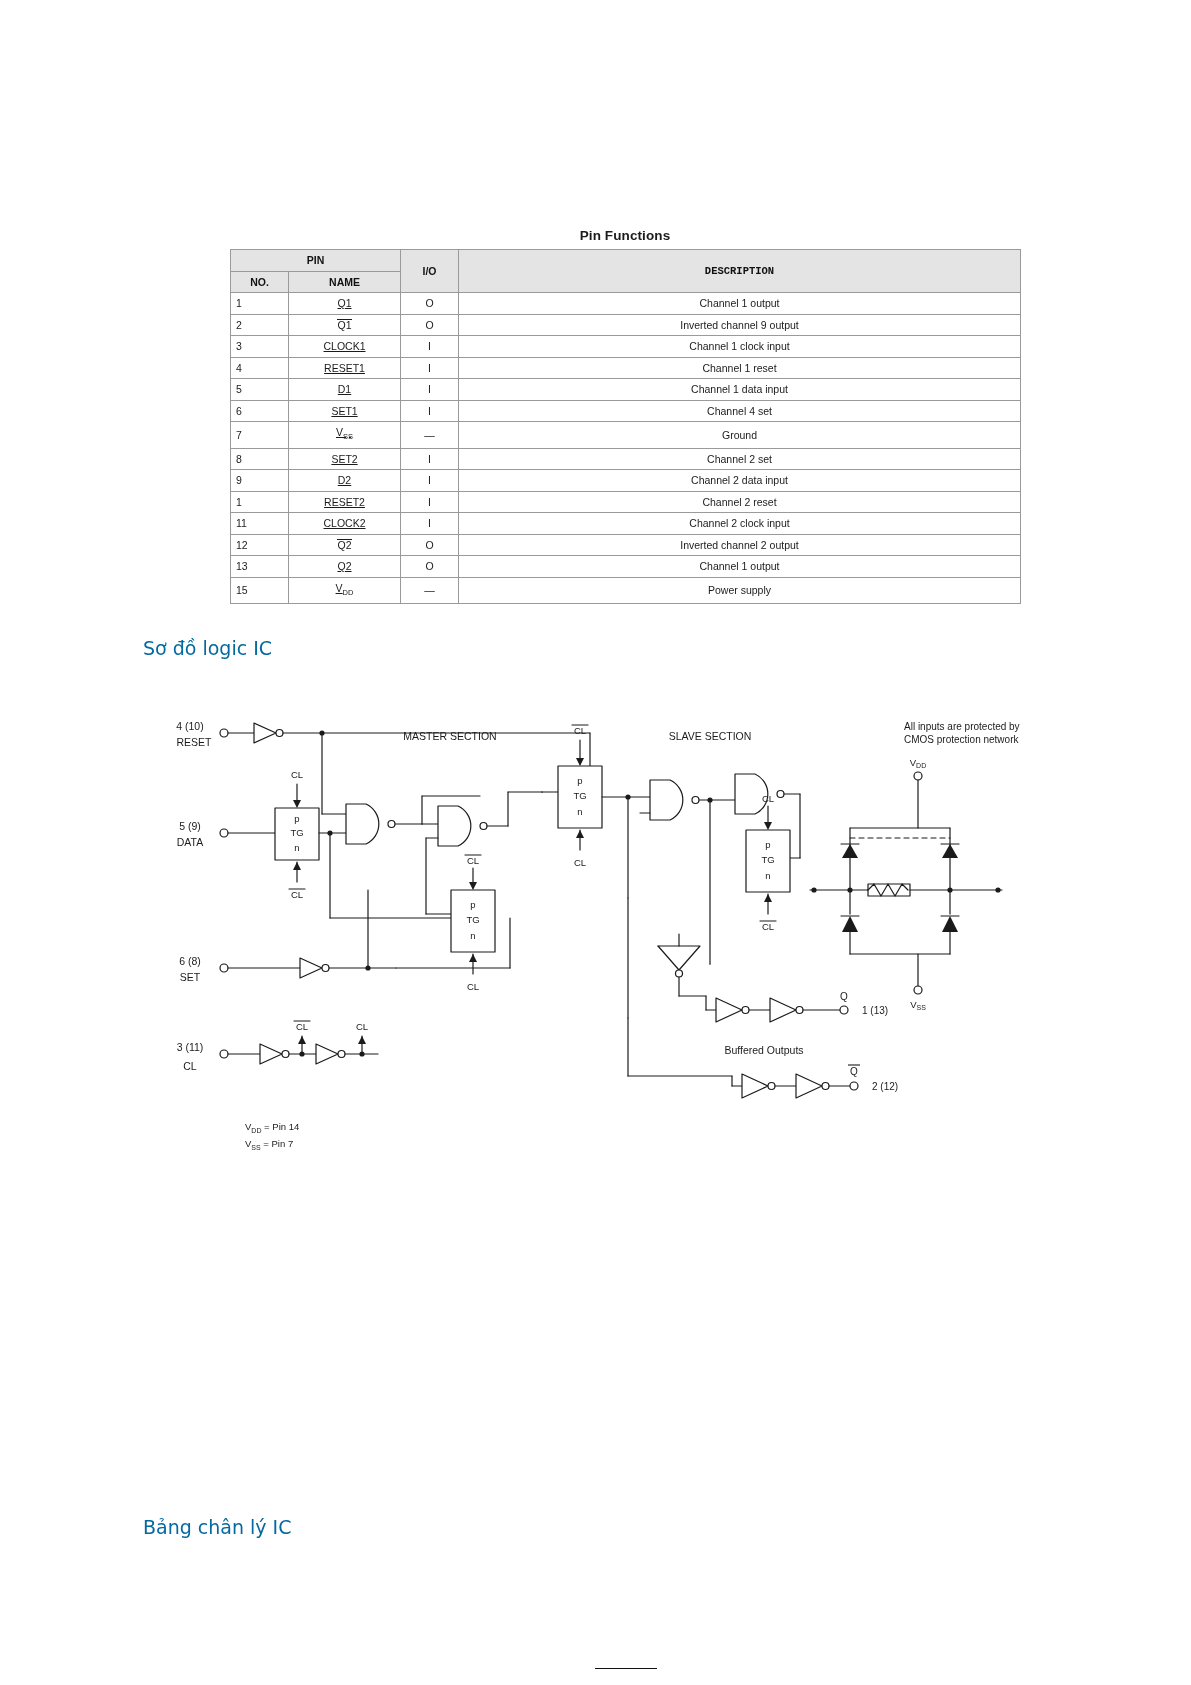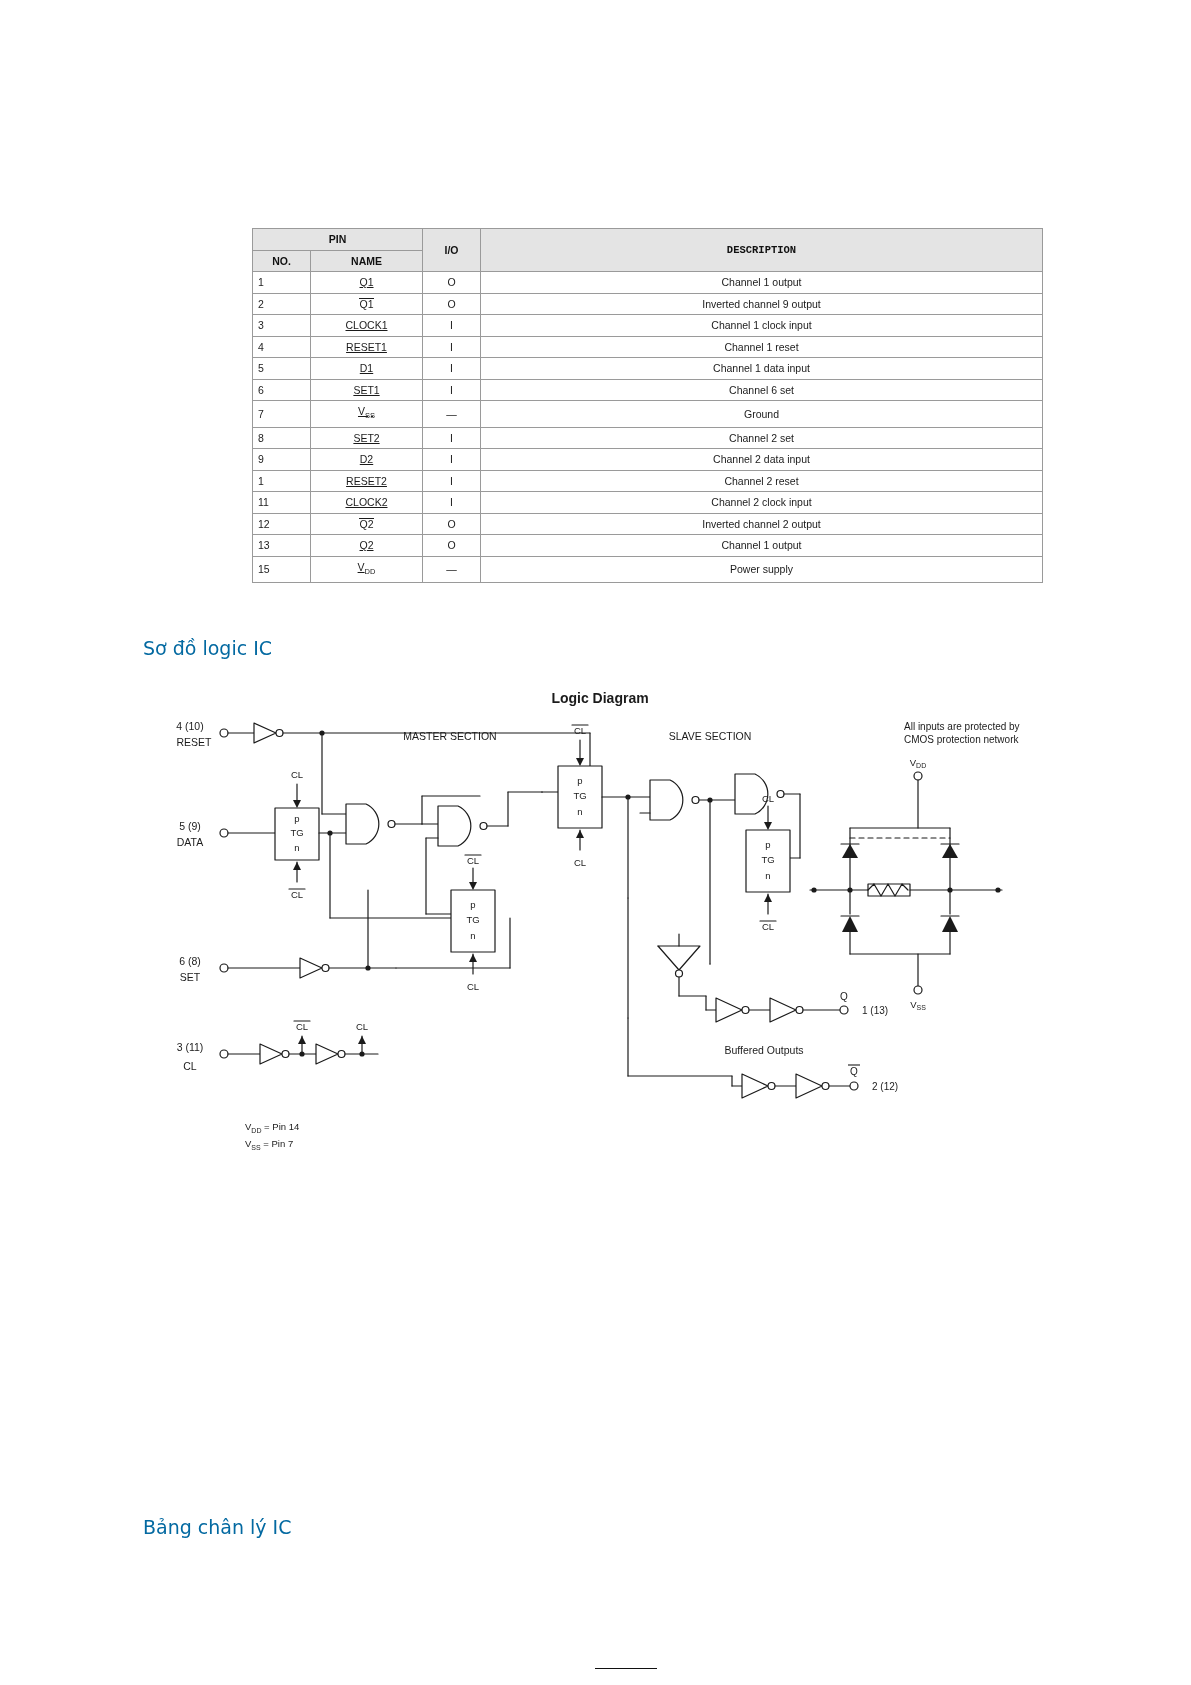--- a/index.html
+++ b/index.html
@@ -30,21 +30,20 @@
     color: #1b1b1b;
     margin-bottom: 6px;
     letter-spacing: .1px;
   }
   table.pinfn {
     border-collapse: collapse;
     width: 790px;
     table-layout: fixed;
     font-size: 10.5px;
     color: #1b1b1b;
-    margin-left: 22px;
   }
   table.pinfn th, table.pinfn td {
     border: 1px solid #9a9a9a;
     padding: 0 5px;
     height: 20.5px;
     line-height: 20.5px;
     vertical-align: middle;
   }
   table.pinfn thead th {
     background: #e4e4e4;
@@ -112,20 +111,21 @@
     top: 1668px;
     width: 62px;
     height: 0;
     border-top: 1px solid #111;
   }
 </style>
 </head>
 <body>
 
 <div id="pin-functions-block">
+  <div id="pin-functions-title">Pin Functions</div>
   <table class="pinfn">
     <colgroup>
       <col class="c-no">
         <col class="c-name">
         <col class="c-io">
         <col class="c-desc">
     </colgroup>
     <thead>
       <tr>
         <th colspan="2">PIN</th>
@@ -165,21 +165,21 @@
         <tr>
           <td class="no">5</td>
           <td class="name">D1</td>
           <td class="io">I</td>
           <td class="desc">Channel 1 data input</td>
         </tr>
         <tr>
           <td class="no">6</td>
           <td class="name">SET1</td>
           <td class="io">I</td>
-          <td class="desc">Channel 6 set</td>
+          <td class="desc">Channel 4 set</td>
         </tr>
         <tr>
           <td class="no">7</td>
           <td class="name"><span>V</span><span class="sub">SS</span></td>
           <td class="io">—</td>
           <td class="desc">Ground</td>
         </tr>
         <tr>
           <td class="no">8</td>
           <td class="name">SET2</td>
@@ -222,21 +222,20 @@
           <td class="io">—</td>
           <td class="desc">Power supply</td>
         </tr>
       </tbody>
   </table>
 </div>
 
 <div class="vn-caption" id="caption-logic">Sơ đồ logic IC</div>
 
 <div id="logic-diagram-block">
-  <div id="logic-diagram-title">Logic Diagram</div>
 
   <svg id="logic-svg" width="900" height="420" viewBox="0 0 900 420">
     <g fill="none" stroke="#1b1b1b" stroke-width="1.2" stroke-linecap="round" stroke-linejoin="round">
 
       <circle cx="74" cy="15" r="4" fill="#fff"></circle>
       <line x1="78" y1="15" x2="104" y2="15"></line>
 
       <polygon points="104,5 104,25 126,15" fill="#fff"></polygon>
       <circle cx="129.5" cy="15" r="3.5" fill="#fff"></circle>
       <line x1="133" y1="15" x2="172" y2="15"></line>

